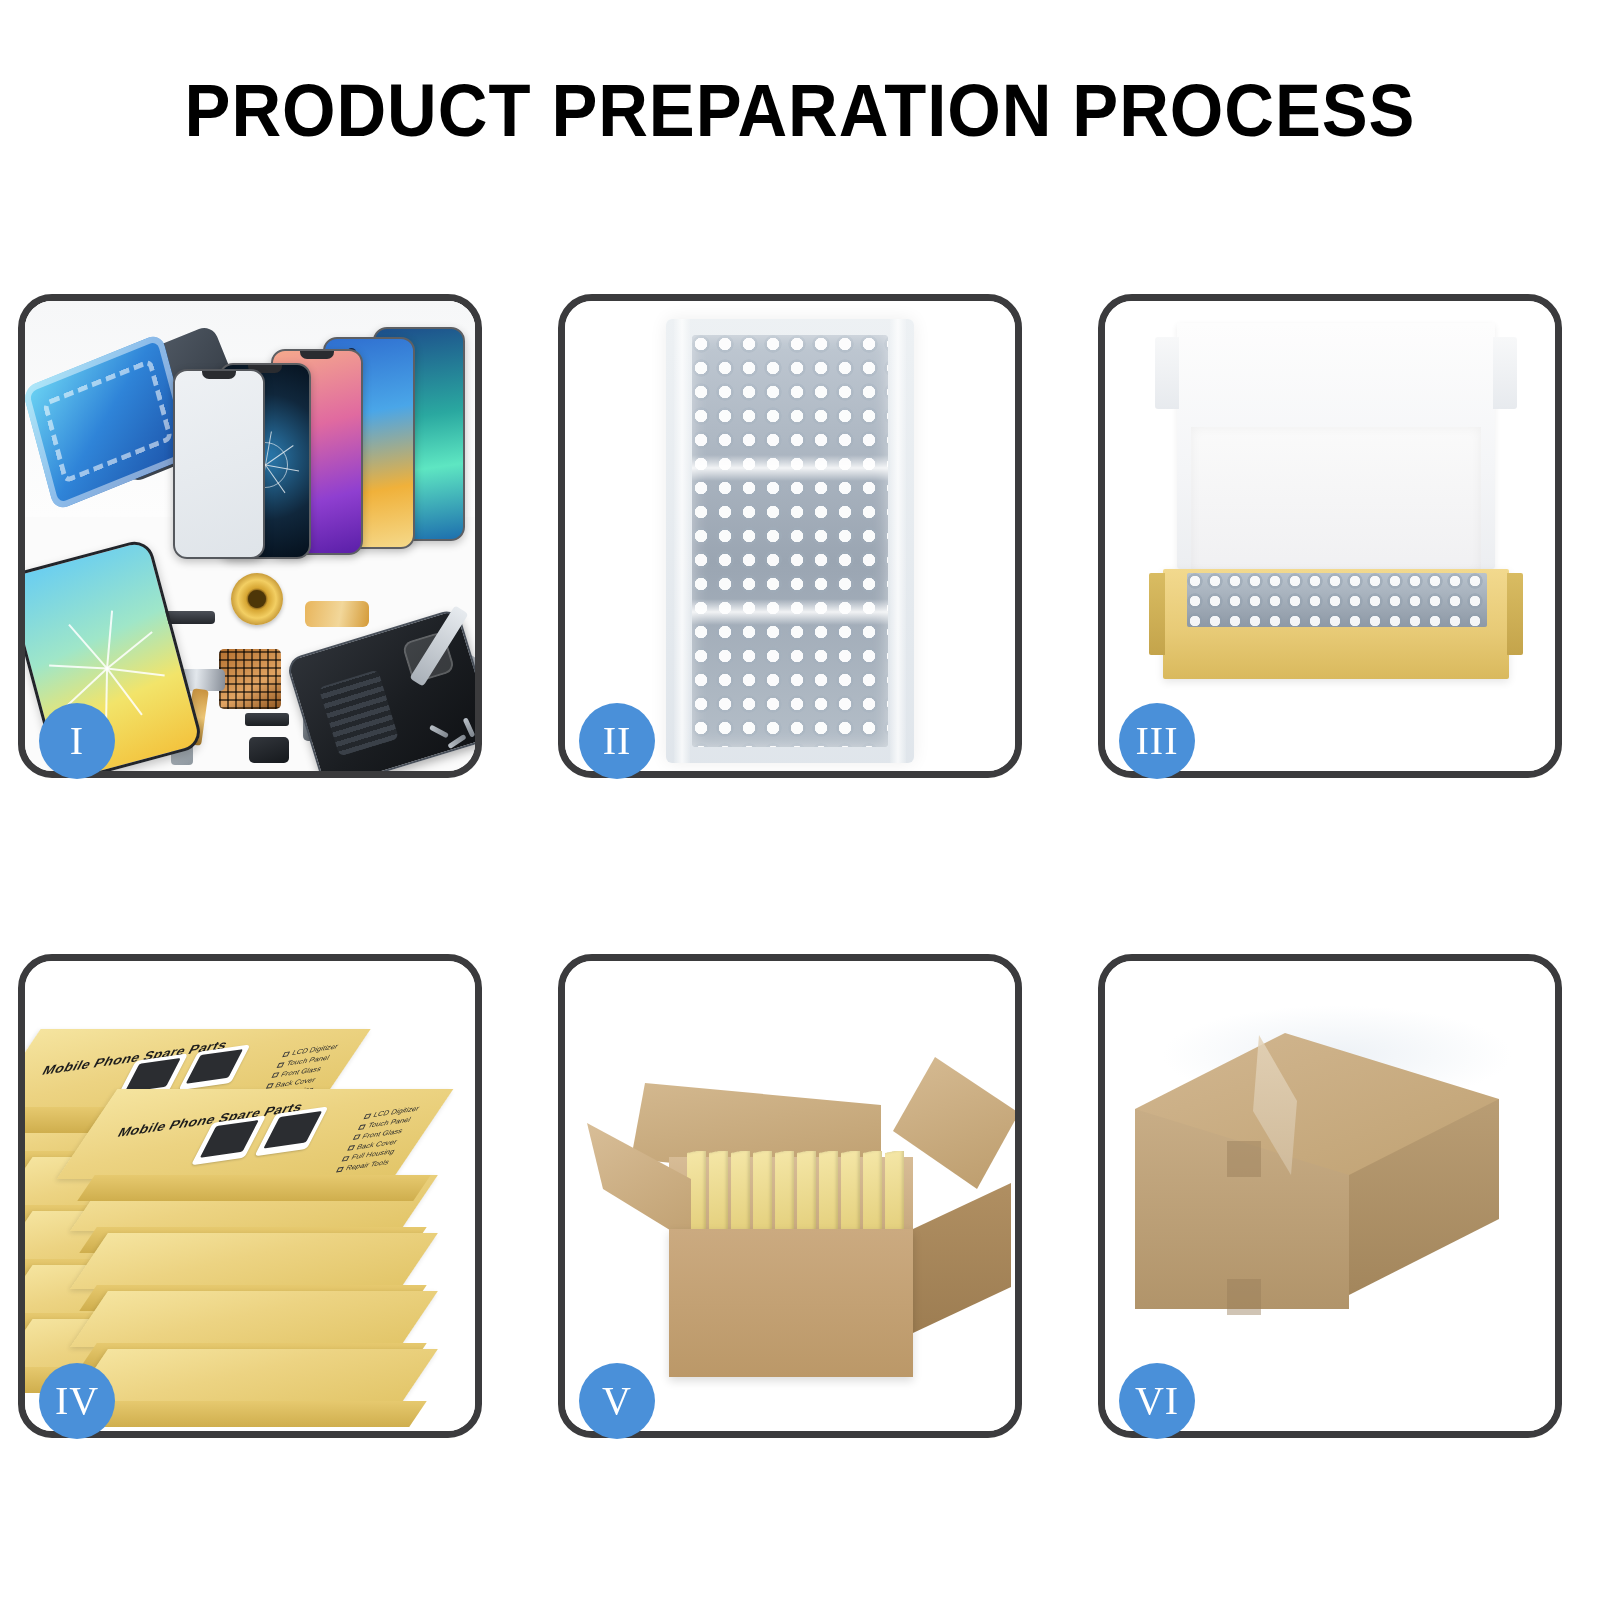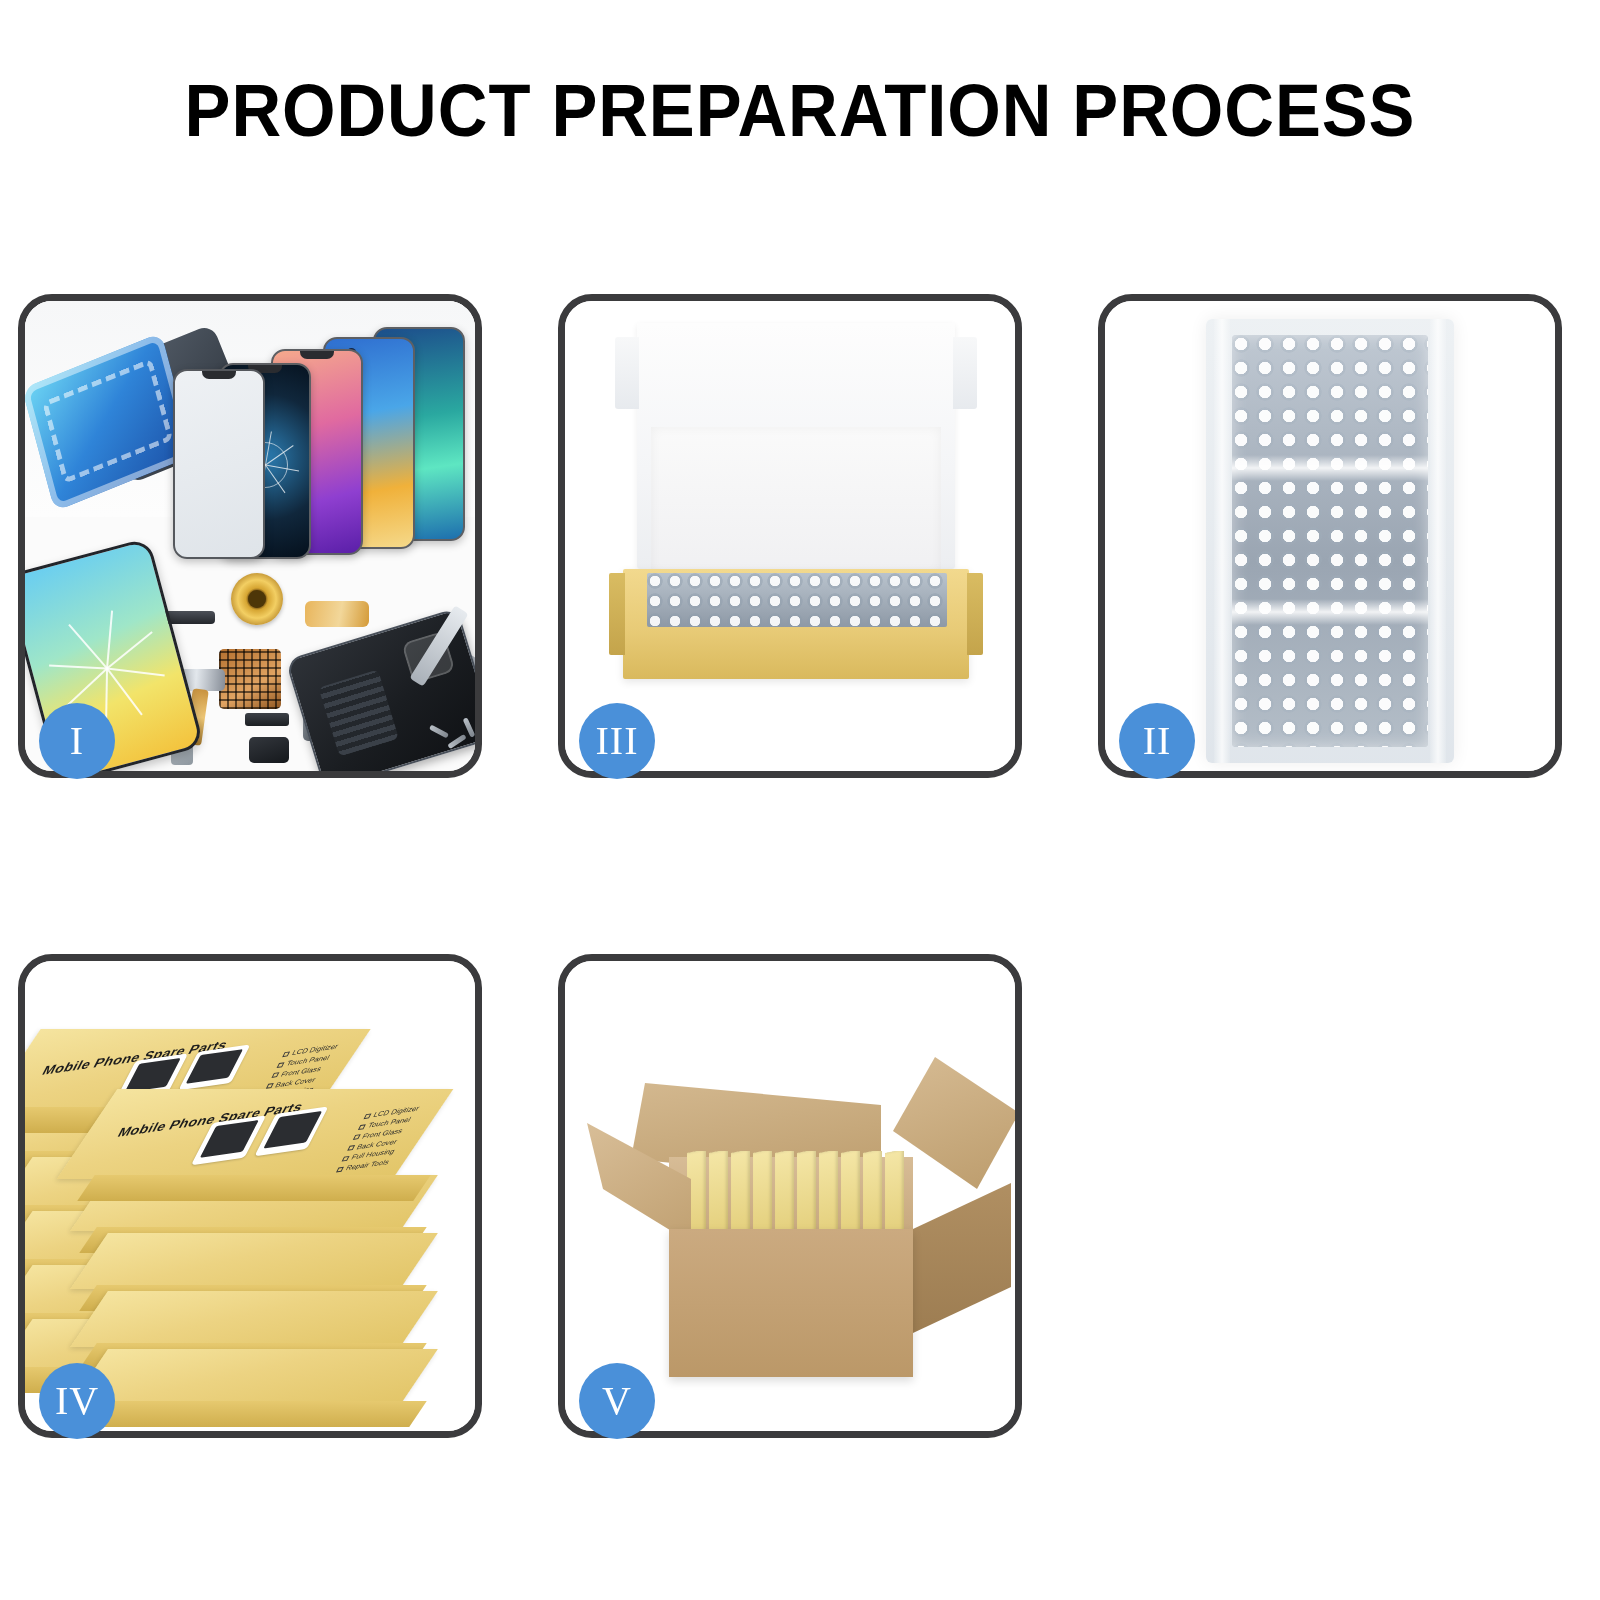--- a/index.html
+++ b/index.html
@@ -508,44 +508,44 @@
               <i style="transform:rotate(338deg)"></i>
           </span>
         </div>
       </div>
     </div>
     <div class="badge">I</div>
   </div>
 
   <div class="panel">
     <div class="panel-inner">
+      <div class="scene-bubble">
+        <div class="bubble-sleeve">
+          <div class="bubble-seam left"></div>
+          <div class="bubble-seam right"></div>
+          <div class="bubble-core">
+            <div class="bubble-sheen"></div>
+            <div class="bubble-sheen s2"></div>
+          </div>
+        </div>
+      </div>
+    </div>
+    <div class="badge">II</div>
+  </div>
+
+  <div class="panel">
+    <div class="panel-inner">
       <div class="scene-mailer">
         <div class="mailer-lid"></div>
         <div class="mailer-foam"></div>
         <div class="mailer-base"></div>
         <div class="mailer-insert"></div>
       </div>
     </div>
     <div class="badge">III</div>
-  </div>
-
-  <div class="panel">
-    <div class="panel-inner">
-      <div class="scene-bubble">
-        <div class="bubble-sleeve">
-          <div class="bubble-seam left"></div>
-          <div class="bubble-seam right"></div>
-          <div class="bubble-core">
-            <div class="bubble-sheen"></div>
-            <div class="bubble-sheen s2"></div>
-          </div>
-        </div>
-      </div>
-    </div>
-    <div class="badge">II</div>
   </div>
 
   <div class="panel">
     <div class="panel-inner">
       <div class="scene-stack">
 
         <div class="gbox" style="left:-10px;top:142px;width:210px;height:52px;">
           <div class="top"></div>
             <div class="side" style="top:48px;"></div>
         </div>
@@ -647,14 +647,28 @@
         </div>
         <div class="cart-flapR"></div>
         <div class="cart-flapL"></div>
         <div class="cart-right"></div>
         <div class="cart-front"></div>
       </div>
     </div>
     <div class="badge">V</div>
   </div>
 
+  <div class="panel">
+    <div class="panel-inner">
+      <div class="scene-sealed">
+        <div class="seal-shadow"></div>
+        <div class="seal-right"></div>
+        <div class="seal-front"></div>
+        <div class="seal-top"></div>
+        <div class="seal-tape"></div>
+        <div class="seal-tab t1"></div>
+        <div class="seal-tab t2"></div>
+      </div>
+    </div>
+    <div class="badge">VI</div>
+  </div>
 
 </div>
 
 </body></html>

